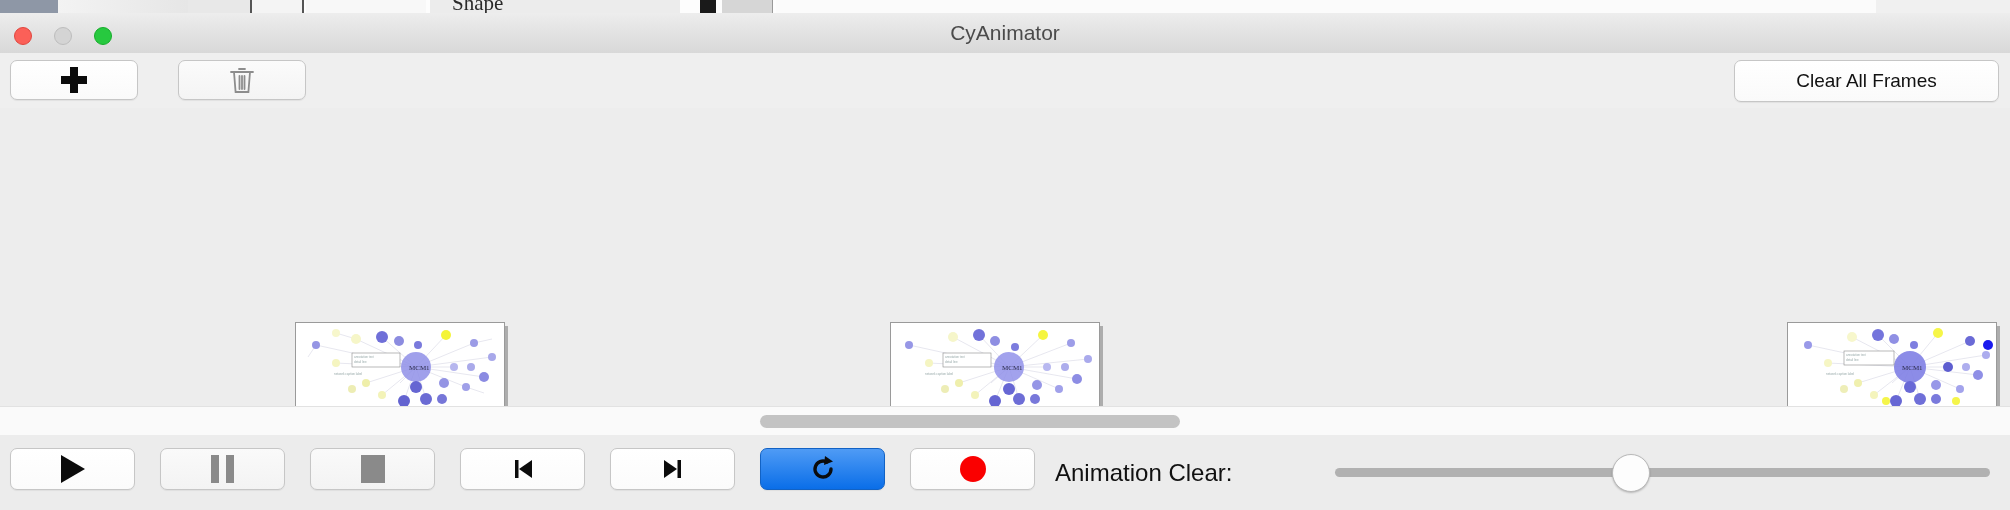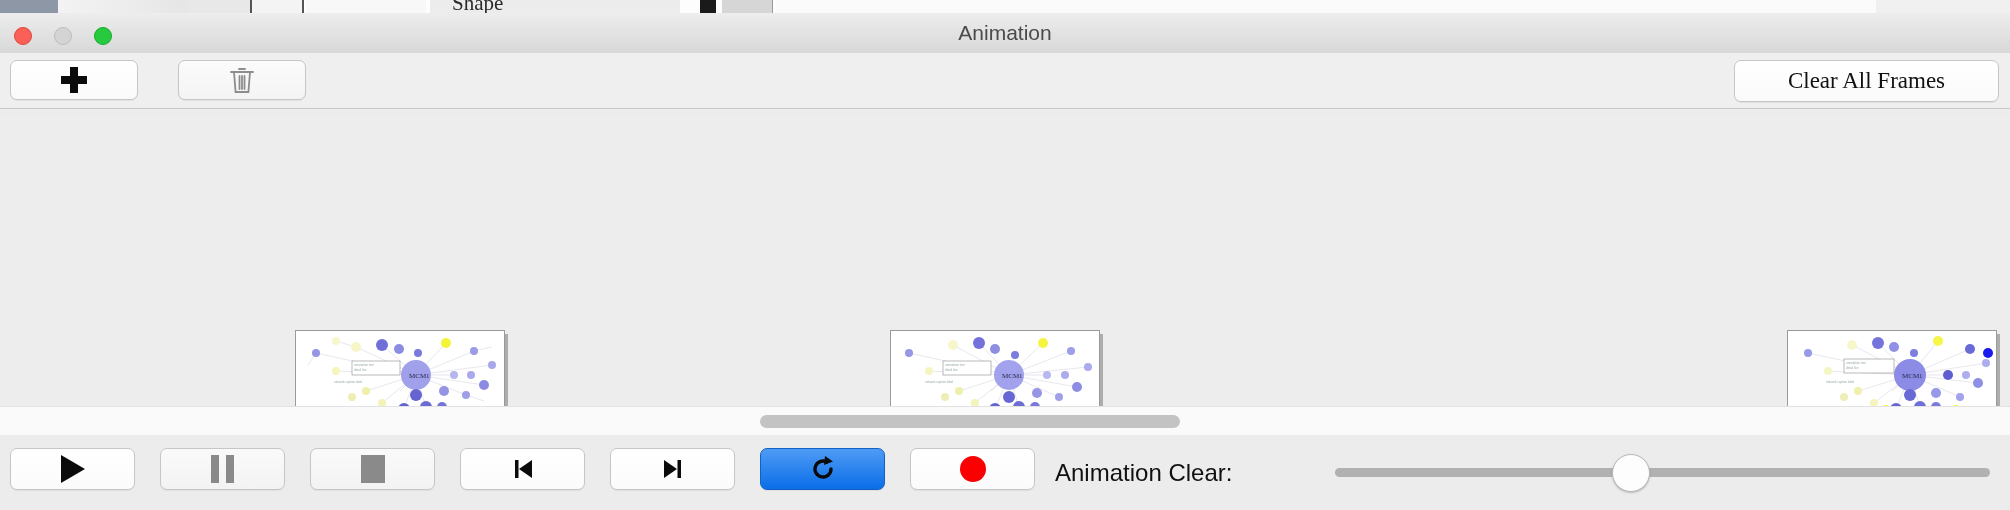--- a/index.html
+++ b/index.html
@@ -83,38 +83,38 @@
     display: flex;
     align-items: center;
     justify-content: center;
   }
   .btn.dim {
     background: linear-gradient(to bottom, #fbfbfb 0%, #f4f4f4 100%);
   }
   #add-frame-btn   { left: 10px;  top: 7px; width: 128px; height: 40px; }
   #delete-frame-btn{ left: 178px; top: 7px; width: 128px; height: 40px; }
   #clear-all-btn   { left: 1734px; top: 7px; width: 265px; height: 42px; }
-  #clear-all-btn .lbl { font-size: 23px; color: #111; font-family: Liberation Serif, serif; }
+  #clear-all-btn .lbl { font-size: 19px; color: #111; }
 
   .plus-icon {
     position: relative;
     width: 26px; height: 26px;
   }
   .plus-icon:before, .plus-icon:after {
     content: "";
     position: absolute;
     background: #0b0b0b;
   }
   .plus-icon:before { left: 9px; top: 0;   width: 8px; height: 26px; }
   .plus-icon:after  { left: 0;   top: 9px; width: 26px; height: 8px; }
 
   
   .timeline-panel {
     position: absolute;
-    left: 0; top: 116px;
+    left: 0; top: 108px;
     width: 2010px; height: 298px;
     background: #ededed;
     border-bottom: 1px solid #cfcfcf;
   }
   .axis-line {
     position: absolute;
     left: 0; top: 312px;
     width: 2010px; height: 3px;
     background: #1d1d1d;
   }
@@ -263,21 +263,21 @@
     <div class="bg-chunk" style="left:722px;width:50px;background:#d6d6d6;border-right:1px solid #999;"></div>
     <div class="bg-chunk" style="left:776px;width:1100px;background:#fbfbfb;"></div>
     <div class="bg-chunk" style="left:1876px;width:134px;background:#f0f0f0;"></div>
     <span class="bg-shape-text">Shape</span>
   </div>
 
   <div class="titlebar">
     <div class="traffic close"></div>
     <div class="traffic min"></div>
     <div class="traffic max"></div>
-    <div class="win-title">Animation</div>
+    <div class="win-title">CyAnimator</div>
   </div>
 
   <div class="toolbar">
 
     <div class="btn" id="add-frame-btn">
       <span class="plus-icon"></span>
     </div>
 
     <div class="btn dim" id="delete-frame-btn">
       <svg width="28" height="30" viewBox="0 0 28 30">

